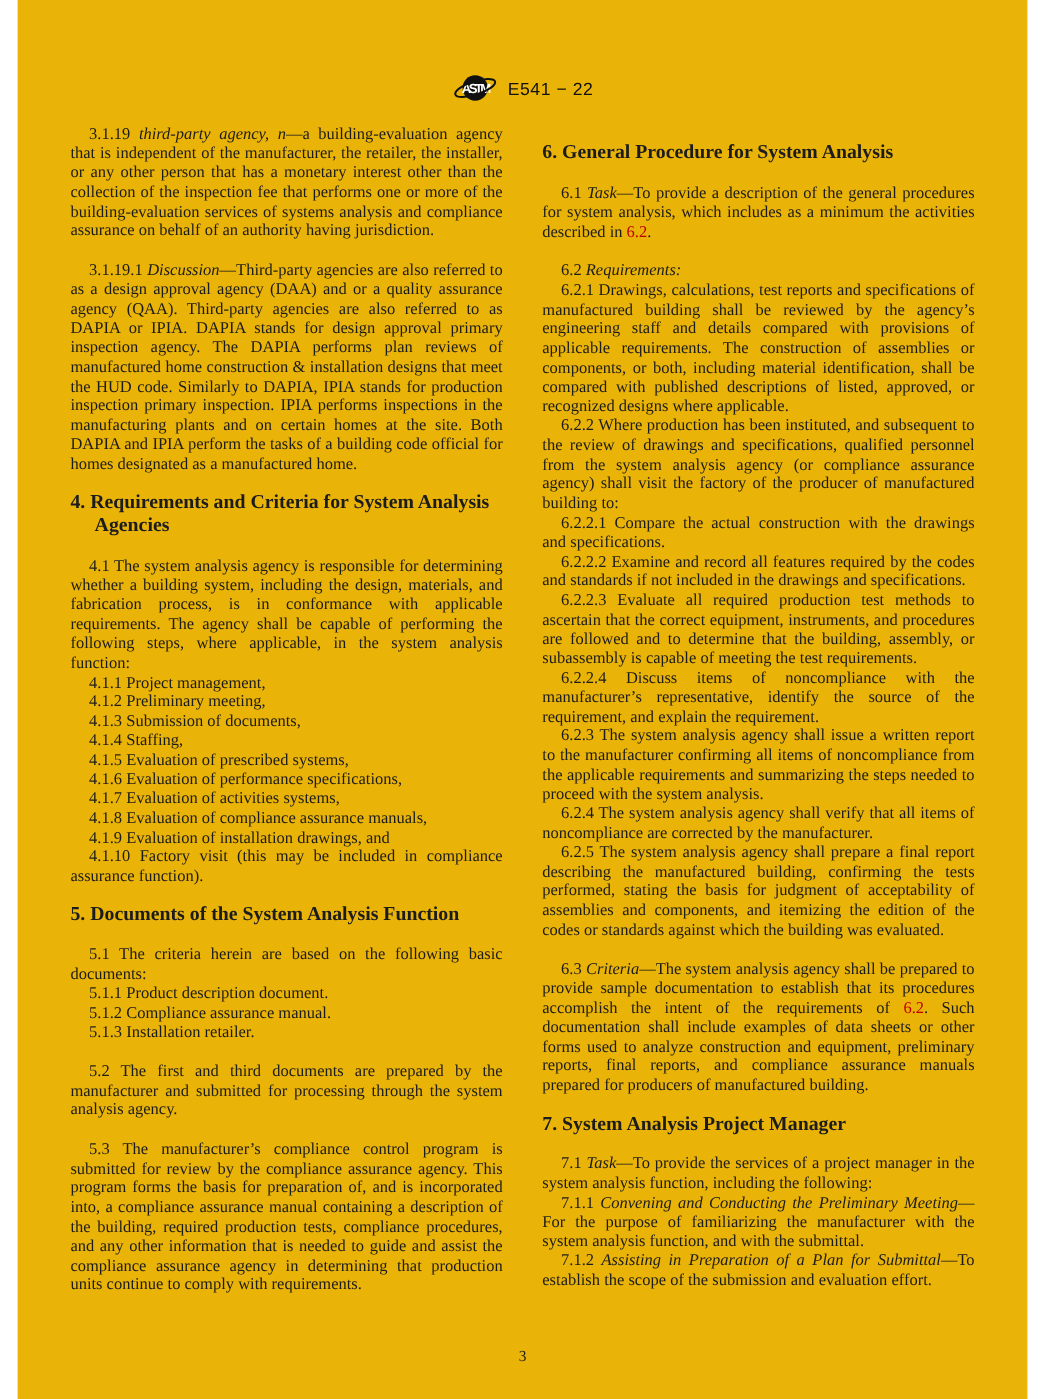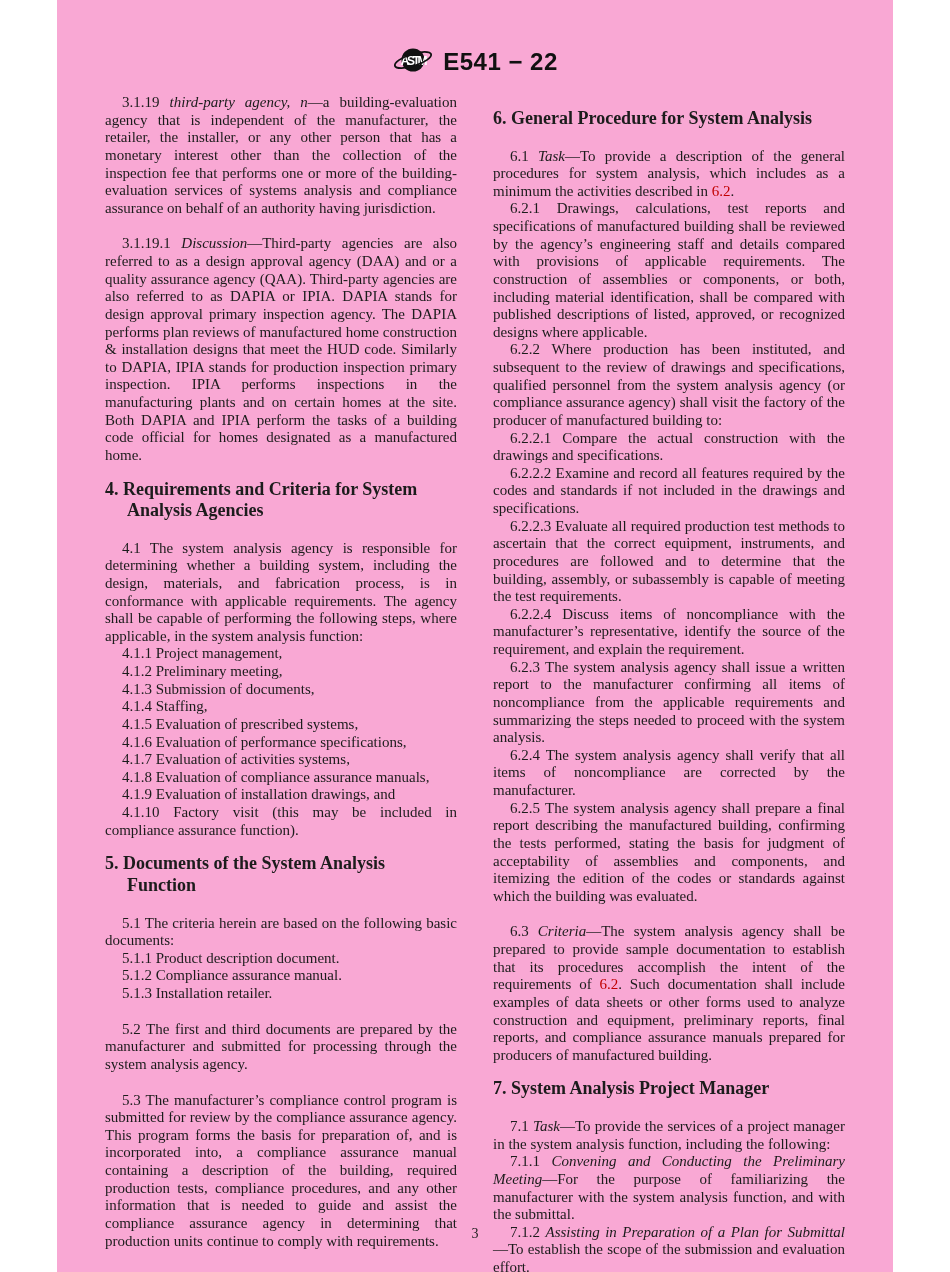--- a/index.html
+++ b/index.html
@@ -1,33 +1,33 @@
 <!DOCTYPE html>
 <html style="--link-color: #C00000;"><head>
 <meta charset="utf-8">
 <style>
   html,body{margin:0;padding:0;background:#ffffff;}
   .page{
     position:relative;
-    width:836px;height:1272px;
+    width:918px;height:1272px;
     margin:0 auto;
-    background:#f9a8d4;
+    background:#eab308;
     box-sizing:border-box;
-    padding:40px 48px 0 48px;
+    padding:60px 48px 0 48px;
     font-family:"Liberation Serif", serif;
     color:#1c1c1c;
     overflow:hidden;
   }
   .hdr{
     display:flex;justify-content:center;align-items:center;
     gap:9px;height:44px;margin-bottom:10px;
   }
   .designation{
     font-family:"Liberation Sans", sans-serif;
-    font-weight:bold;font-size:24px;color:#111;
+    font-weight:normal;font-size:16px;color:#111;
     letter-spacing:0.5px;
     text-align:center;
   }
   .cols{display:flex;gap:36px;}
   .col{
     width:414px;
     font-size:15px;line-height:1.175;
     text-align:justify;
   }
   .col p.para{margin:0;text-indent:17px;}
@@ -83,20 +83,21 @@
         <p class="para gap"><span class="nm">5.1 The criteria herein are based on the following basic documents:</span></p>
         <p class="para"><span class="nm">5.1.1 Product description document.</span></p>
         <p class="para"><span class="nm">5.1.2 Compliance assurance manual.</span></p>
         <p class="para"><span class="nm">5.1.3 Installation retailer.</span></p>
         <p class="para gap"><span class="nm">5.2 The first and third documents are prepared by the manufacturer and submitted for processing through the system analysis agency.</span></p>
         <p class="para gap"><span class="nm">5.3 The manufacturer’s compliance control program is submitted for review by the compliance assurance agency. This program forms the basis for preparation of, and is incorporated into, a compliance assurance manual containing a description of the building, required production tests, compliance procedures, and any other information that is needed to guide and assist the compliance assurance agency in determining that production units continue to comply with requirements.</span></p>
       </div>
     <div class="col">
         <h2 class="heading"><span class="nm">6. General Procedure for System Analysis</span></h2>
         <p class="para gap"><span class="nm">6.1 </span><span class="it">Task</span><span class="nm">—To provide a description of the general procedures for system analysis, which includes as a minimum the activities described in </span><a class="ref-link">6.2</a><span class="nm">.</span></p>
+        <p class="para gap"><span class="nm">6.2 </span><span class="it">Requirements:</span></p>
         <p class="para"><span class="nm">6.2.1 Drawings, calculations, test reports and specifications of manufactured building shall be reviewed by the agency’s engineering staff and details compared with provisions of applicable requirements. The construction of assemblies or components, or both, including material identification, shall be compared with published descriptions of listed, approved, or recognized designs where applicable.</span></p>
         <p class="para"><span class="nm">6.2.2 Where production has been instituted, and subsequent to the review of drawings and specifications, qualified personnel from the system analysis agency (or compliance assurance agency) shall visit the factory of the producer of manufactured building to:</span></p>
         <p class="para"><span class="nm">6.2.2.1 Compare the actual construction with the drawings and specifications.</span></p>
         <p class="para"><span class="nm">6.2.2.2 Examine and record all features required by the codes and standards if not included in the drawings and specifications.</span></p>
         <p class="para"><span class="nm">6.2.2.3 Evaluate all required production test methods to ascertain that the correct equipment, instruments, and procedures are followed and to determine that the building, assembly, or subassembly is capable of meeting the test requirements.</span></p>
         <p class="para"><span class="nm">6.2.2.4 Discuss items of noncompliance with the manufacturer’s representative, identify the source of the requirement, and explain the requirement.</span></p>
         <p class="para"><span class="nm">6.2.3 The system analysis agency shall issue a written report to the manufacturer confirming all items of noncompliance from the applicable requirements and summarizing the steps needed to proceed with the system analysis.</span></p>
         <p class="para"><span class="nm">6.2.4 The system analysis agency shall verify that all items of noncompliance are corrected by the manufacturer.</span></p>
         <p class="para"><span class="nm">6.2.5 The system analysis agency shall prepare a final report describing the manufactured building, confirming the tests performed, stating the basis for judgment of acceptability of assemblies and components, and itemizing the edition of the codes or standards against which the building was evaluated.</span></p>
         <p class="para gap"><span class="nm">6.3 </span><span class="it">Criteria</span><span class="nm">—The system analysis agency shall be prepared to provide sample documentation to establish that its procedures accomplish the intent of the requirements of </span><a class="ref-link">6.2</a><span class="nm">. Such documentation shall include examples of data sheets or other forms used to analyze construction and equipment, preliminary reports, final reports, and compliance assurance manuals prepared for producers of manufactured building.</span></p>

